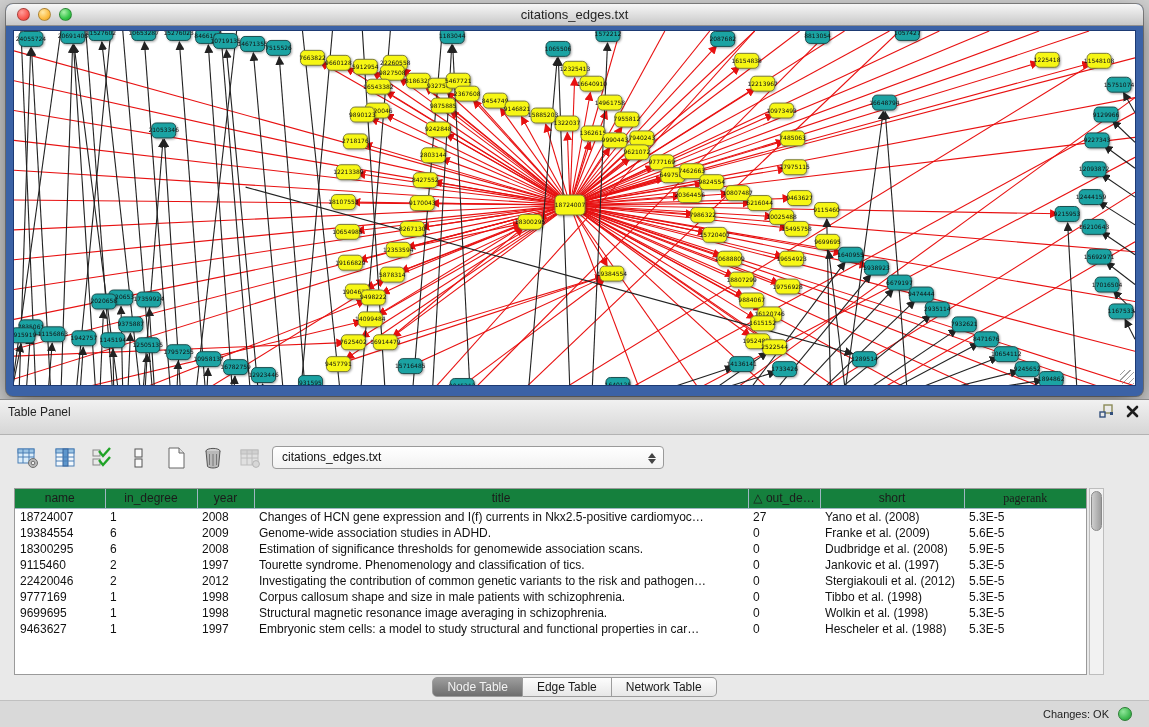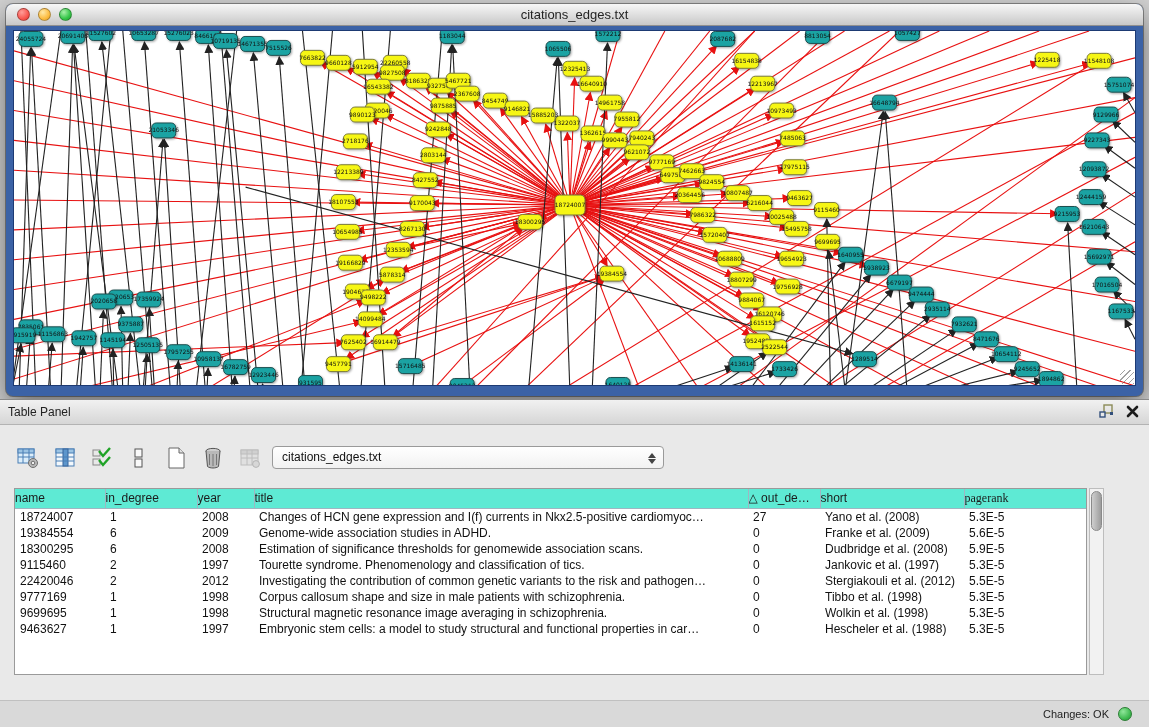--- a/index.html
+++ b/index.html
@@ -24,42 +24,42 @@
     border:1px solid #1d3a73; }
   .grip { position:absolute; right:9px; bottom:12px; width:14px; height:14px; opacity:.55;
     background:repeating-linear-gradient(135deg, transparent 0 3px, #555 3px 4px); }
 
   .graph text { font-family:"DejaVu Sans", sans-serif; font-size:6px; fill:#111; pointer-events:none; }
   .graph .node rect { stroke-width:1; }
 
   
   .table-panel { position:absolute; left:0; top:399px; width:1149px; height:328px;
     background:#e9e9e9; border-top:1px solid #8a8a8a; }
-  .tp-header { height:25px; background:linear-gradient(#f1f1f1,#d6d6d6);
+  .tp-header { height:35px; background:linear-gradient(#f1f1f1,#d6d6d6);
     border-bottom:1px solid #b3b3b3; position:relative;padding-left:46px; }
   .tp-title { position:absolute; left:8px; line-height:25px; font-size:12px; color:#222; }
   .tp-icons { position:absolute; right:10px; top:4px; display:flex; gap:12px; align-items:center; }
 
   .toolbar { position:absolute; left:16px; top:42px; height:32px; display:flex; align-items:center; gap:13px; }
   .tb-icon { width:24px; height:24px; display:flex; align-items:center; justify-content:center; cursor:default; }
   .fx { font-family:"Liberation Serif", serif; font-style:italic; font-size:15px; color:#222; }
   .combo { position:absolute; left:272px; top:46px; width:392px; height:23px;
     background:linear-gradient(#ffffff,#f2f2f2); border:1px solid #9a9a9a; border-radius:4px;
     font-size:12px; line-height:21px; padding-left:9px; color:#111; }
   .combo .stepper { position:absolute; right:4px; top:2px; width:14px; height:18px;
     display:flex; flex-direction:column; align-items:center; justify-content:center; gap:1px; }
   .combo .stepper span { width:0; height:0; border-left:4px solid transparent; border-right:4px solid transparent; }
   .combo .stepper .up { border-bottom:5px solid #444; }
   .combo .stepper .dn { border-top:5px solid #444; }
 
   .table-wrap { position:absolute; left:14px; top:88px; width:1073px; height:187px;
     background:#fff; border:1px solid #9a9a9a; overflow:hidden; }
   table.data { border-collapse:collapse; table-layout:fixed; width:1071px; font-size:12px; }
-  table.data th { background:#5eead4; border:1px solid #9fb6c2; border-top:none;
-    height:19px; font-weight:normal; color:#1b1b1b; text-align:left; overflow:hidden; white-space:nowrap; }
+  table.data th { background:#15803d; border:1px solid #9fb6c2; border-top:none;
+    height:19px; font-weight:normal; color:#1b1b1b; text-align:center; overflow:hidden; white-space:nowrap; }
   table.data th:first-child { border-left:none; }
   table.data th:last-child { border-right:none;font-family:Liberation Serif, serif; }
   table.data td { height:16px; line-height:16px; padding:0 5px; color:#111;
     white-space:nowrap; overflow:hidden; }
   .vscroll { position:absolute; left:1089px; top:88px; width:15px; height:187px;
     background:#f2f2f2; border:1px solid #bdbdbd; }
   .vthumb { position:absolute; left:1px; top:2px; width:11px; height:40px; border-radius:6px;
     background:linear-gradient(90deg,#cfcfcf,#9d9d9d); border:1px solid #8a8a8a; }
 
   .tabs { position:absolute; left:0; top:277px; width:100%; display:flex; justify-content:center; }
@@ -1030,18 +1030,23 @@
             <td>Hescheler et al. (1988)</td>
             <td>5.3E-5</td>
           </tr>
         </tbody>
     </table>
   </div>
   <div class="vscroll">
       <div class="vthumb"></div>
     </div>
 
+  <div class="tabs" id="tabs">
+      <span class="seg active">Node Table</span>
+      <span class="seg">Edge Table</span>
+      <span class="seg">Network Table</span>
+    </div>
 
   <div class="statusbar">
     <span class="mem">Changes: OK</span>
     <span class="memdot"></span>
   </div>
 </div>
 
 </body></html>

